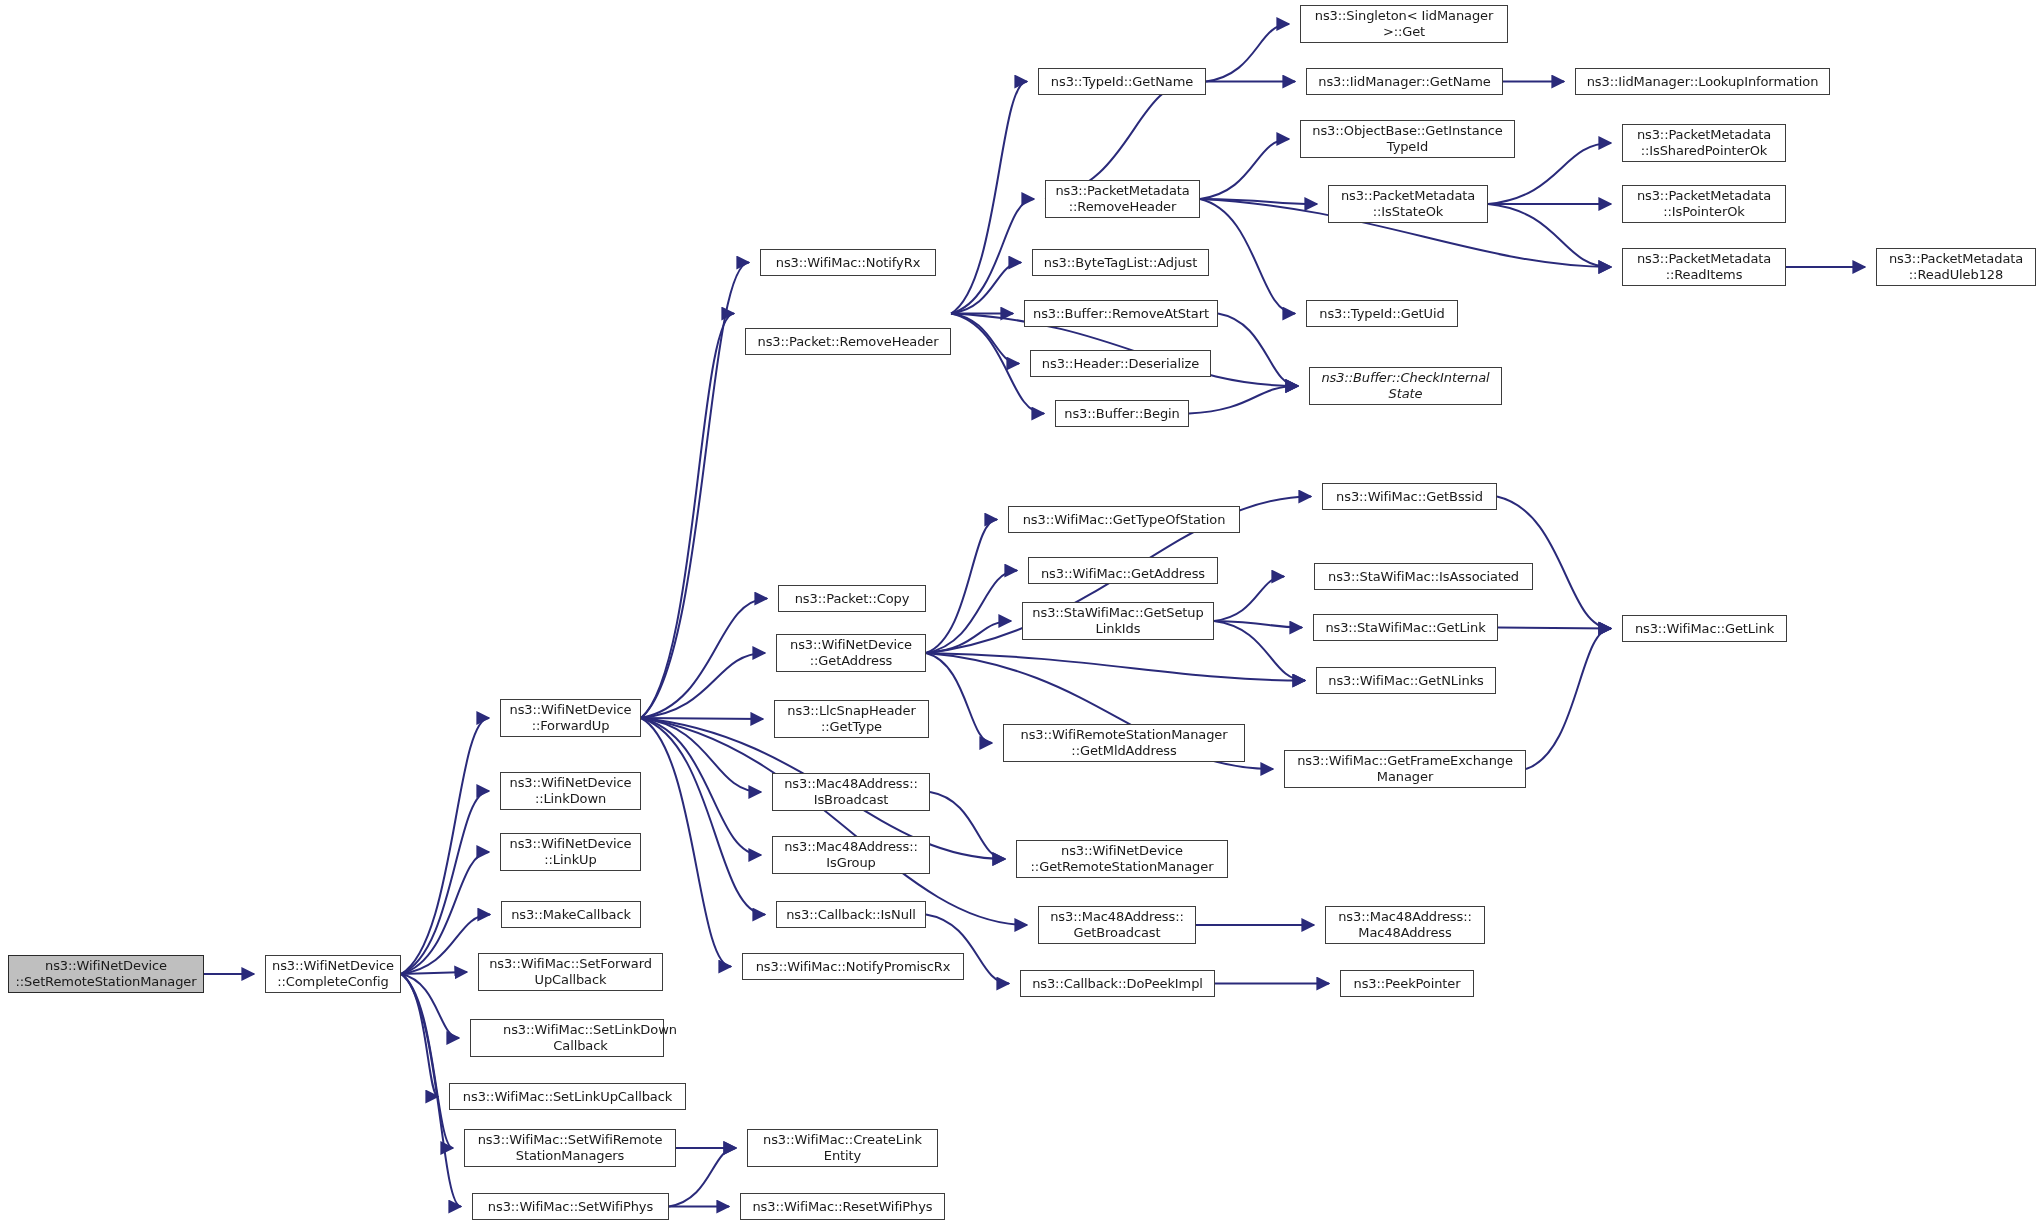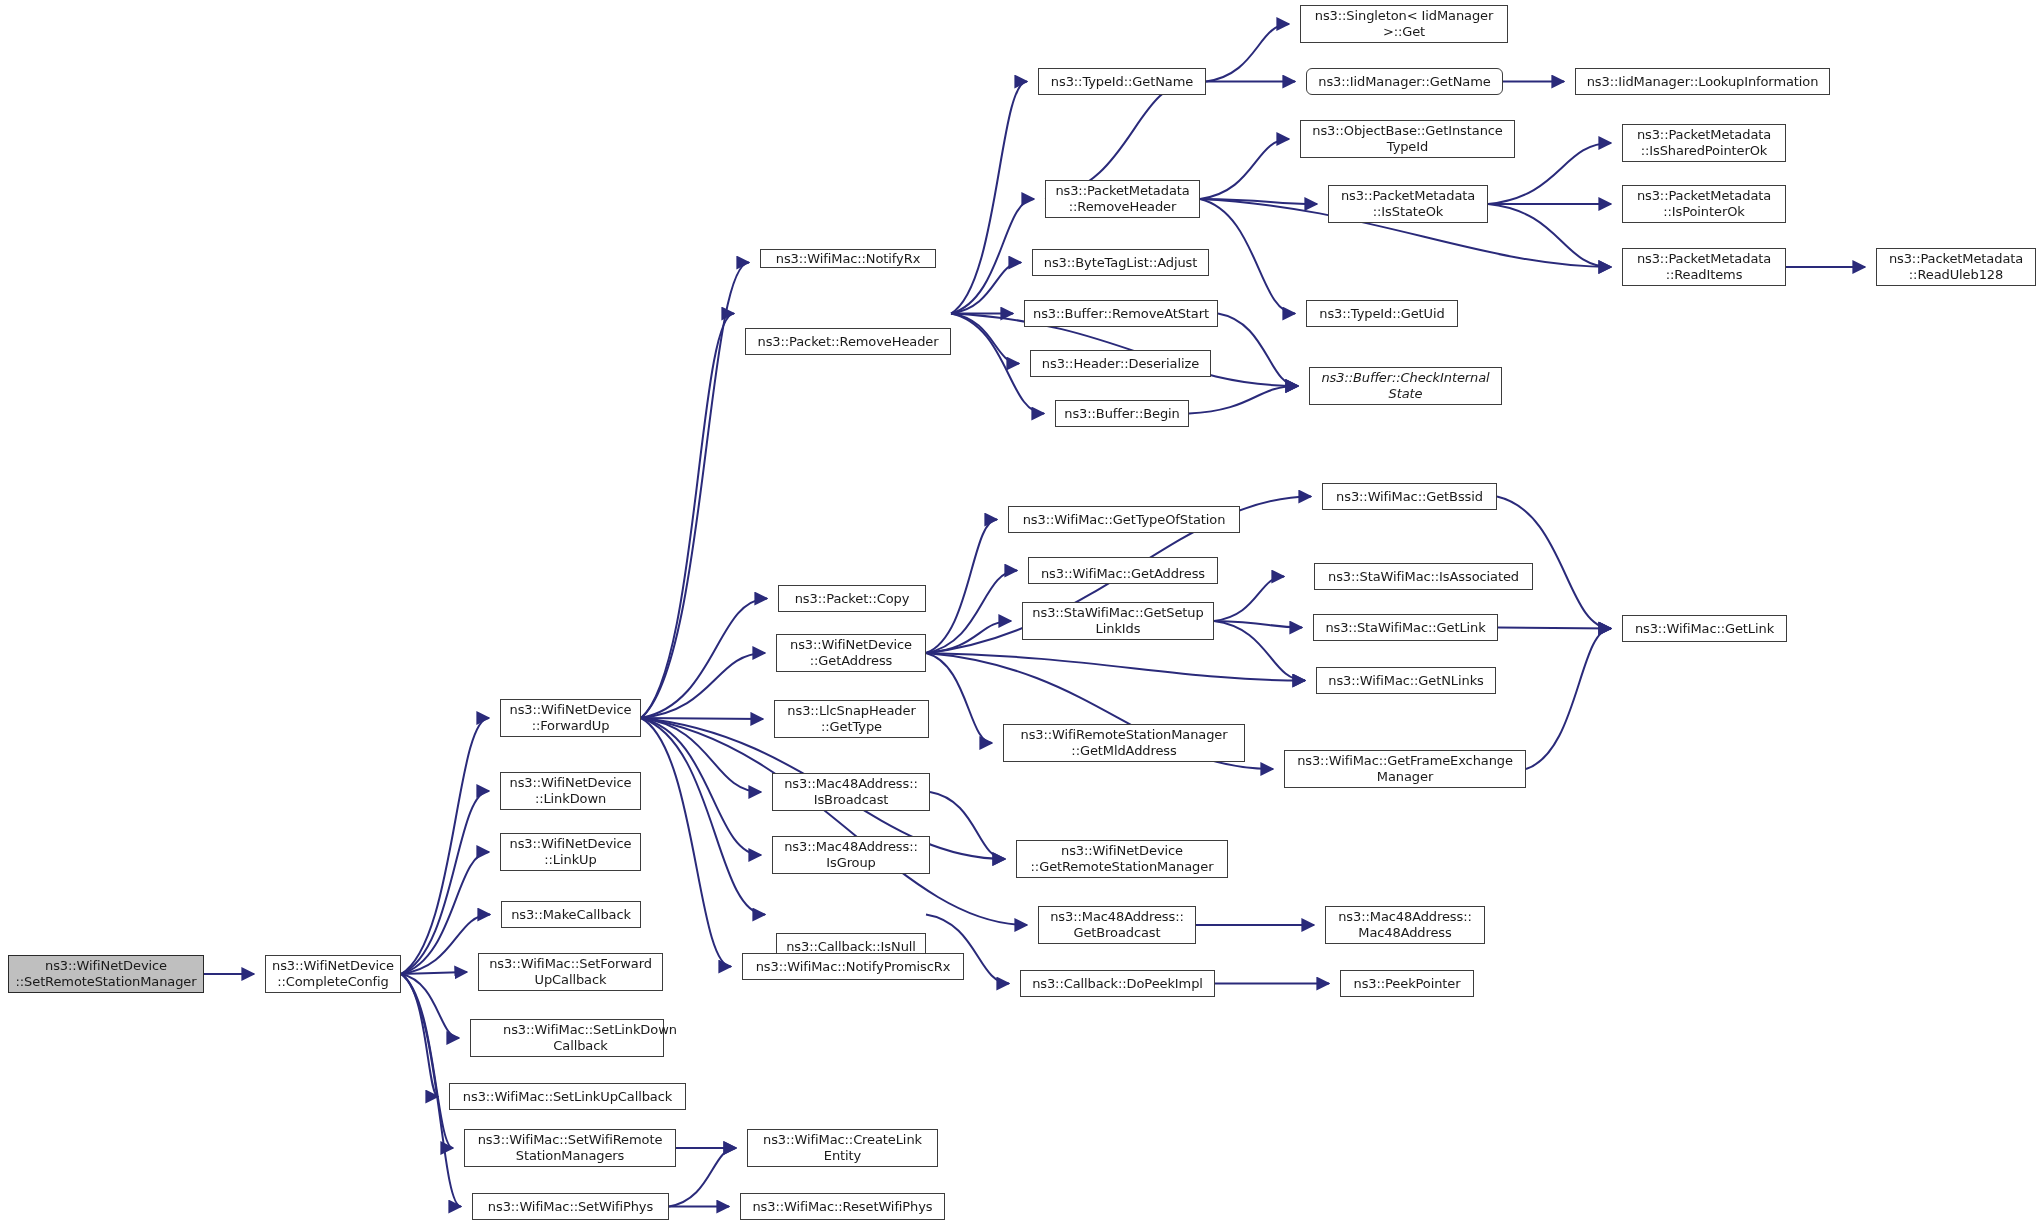--- a/index.html
+++ b/index.html
@@ -135,50 +135,50 @@
 UpCallback</span></div>
     <div class="node" style="left: 470px; top: 1019px; width: 194px; height: 38px; padding-left: 32px;"><span class="node-label">ns3::WifiMac::SetLinkDown
 Callback</span></div>
     <div class="node" style="left: 449px; top: 1083px; width: 237px; height: 27px;"><span class="node-label">ns3::WifiMac::SetLinkUpCallback</span></div>
     <div class="node" style="left: 464px; top: 1129px; width: 212px; height: 38px;"><span class="node-label">ns3::WifiMac::SetWifiRemote
 StationManagers</span></div>
     <div class="node" style="left: 472px; top: 1193px; width: 197px; height: 27px;"><span class="node-label">ns3::WifiMac::SetWifiPhys</span></div>
     <div class="node" style="left: 747px; top: 1129px; width: 191px; height: 38px;"><span class="node-label">ns3::WifiMac::CreateLink
 Entity</span></div>
     <div class="node" style="left: 740px; top: 1193px; width: 205px; height: 27px;"><span class="node-label">ns3::WifiMac::ResetWifiPhys</span></div>
-    <div class="node" style="left: 760px; top: 249px; width: 176px; height: 19px;"><span class="node-label">ns3::WifiMac::NotifyRx</span></div>
+    <div class="node" style="left: 760px; top: 249px; width: 176px; height: 27px;"><span class="node-label">ns3::WifiMac::NotifyRx</span></div>
     <div class="node" style="left: 745px; top: 300px; width: 206px; height: 27px; margin-top: 28px;"><span class="node-label">ns3::Packet::RemoveHeader</span></div>
     <div class="node" style="left: 778px; top: 585px; width: 148px; height: 27px;"><span class="node-label">ns3::Packet::Copy</span></div>
     <div class="node" style="left: 776px; top: 634px; width: 150px; height: 38px;"><span class="node-label">ns3::WifiNetDevice
 ::GetAddress</span></div>
     <div class="node" style="left: 774px; top: 700px; width: 155px; height: 38px;"><span class="node-label">ns3::LlcSnapHeader
 ::GetType</span></div>
     <div class="node" style="left: 772px; top: 773px; width: 158px; height: 38px;"><span class="node-label">ns3::Mac48Address::
 IsBroadcast</span></div>
     <div class="node" style="left: 772px; top: 836px; width: 158px; height: 38px;"><span class="node-label">ns3::Mac48Address::
 IsGroup</span></div>
-    <div class="node" style="left: 776px; top: 901px; width: 150px; height: 27px; margin-top: 32px;"><span class="node-label">ns3::Callback::IsNull</span></div>
+    <div class="node" style="left: 776px; top: 901px; width: 150px; height: 27px;"><span class="node-label">ns3::Callback::IsNull</span></div>
     <div class="node" style="left: 742px; top: 953px; width: 222px; height: 27px;"><span class="node-label">ns3::WifiMac::NotifyPromiscRx</span></div>
     <div class="node" style="left: 1038px; top: 68px; width: 168px; height: 27px;"><span class="node-label">ns3::TypeId::GetName</span></div>
     <div class="node" style="left: 1045px; top: 180px; width: 155px; height: 38px;"><span class="node-label">ns3::PacketMetadata
 ::RemoveHeader</span></div>
     <div class="node" style="left: 1032px; top: 249px; width: 177px; height: 27px;"><span class="node-label">ns3::ByteTagList::Adjust</span></div>
     <div class="node" style="left: 1024px; top: 300px; width: 194px; height: 27px;"><span class="node-label">ns3::Buffer::RemoveAtStart</span></div>
     <div class="node" style="left: 1030px; top: 350px; width: 181px; height: 27px;"><span class="node-label">ns3::Header::Deserialize</span></div>
     <div class="node" style="left: 1055px; top: 400px; width: 134px; height: 27px;"><span class="node-label">ns3::Buffer::Begin</span></div>
     <div class="node" style="left: 1300px; top: 120px; width: 215px; height: 38px;"><span class="node-label">ns3::ObjectBase::GetInstance
 TypeId</span></div>
     <div class="node" style="left: 1328px; top: 185px; width: 160px; height: 38px;"><span class="node-label">ns3::PacketMetadata
 ::IsStateOk</span></div>
     <div class="node" style="left: 1306px; top: 300px; width: 152px; height: 27px;"><span class="node-label">ns3::TypeId::GetUid</span></div>
     <div class="node" style="left: 1309px; top: 367px; width: 193px; height: 38px; font-style: italic;"><span class="node-label">ns3::Buffer::CheckInternal
 State</span></div>
     <div class="node" style="left: 1300px; top: 5px; width: 208px; height: 38px;"><span class="node-label">ns3::Singleton&lt; IidManager
 &gt;::Get</span></div>
-    <div class="node" style="left: 1306px; top: 68px; width: 197px; height: 27px; border-radius: 6px;"><span class="node-label">ns3::IidManager::GetName</span></div>
+    <div class="node" style="left: 1306px; top: 68px; width: 197px; height: 27px;"><span class="node-label">ns3::IidManager::GetName</span></div>
     <div class="node" style="left: 1575px; top: 68px; width: 255px; height: 27px;"><span class="node-label">ns3::IidManager::LookupInformation</span></div>
     <div class="node" style="left: 1622px; top: 124px; width: 164px; height: 38px;"><span class="node-label">ns3::PacketMetadata
 ::IsSharedPointerOk</span></div>
     <div class="node" style="left: 1622px; top: 185px; width: 164px; height: 38px;"><span class="node-label">ns3::PacketMetadata
 ::IsPointerOk</span></div>
     <div class="node" style="left: 1622px; top: 248px; width: 164px; height: 38px;"><span class="node-label">ns3::PacketMetadata
 ::ReadItems</span></div>
     <div class="node" style="left: 1876px; top: 248px; width: 160px; height: 38px;"><span class="node-label">ns3::PacketMetadata
 ::ReadUleb128</span></div>
     <div class="node" style="left: 1322px; top: 483px; width: 175px; height: 27px;"><span class="node-label">ns3::WifiMac::GetBssid</span></div>

